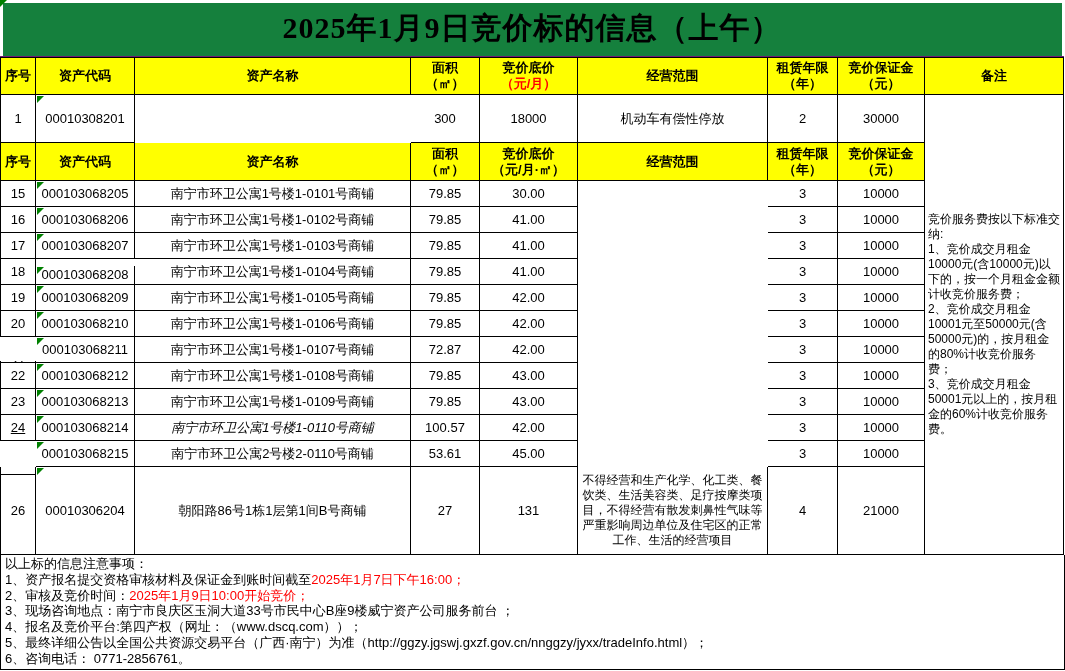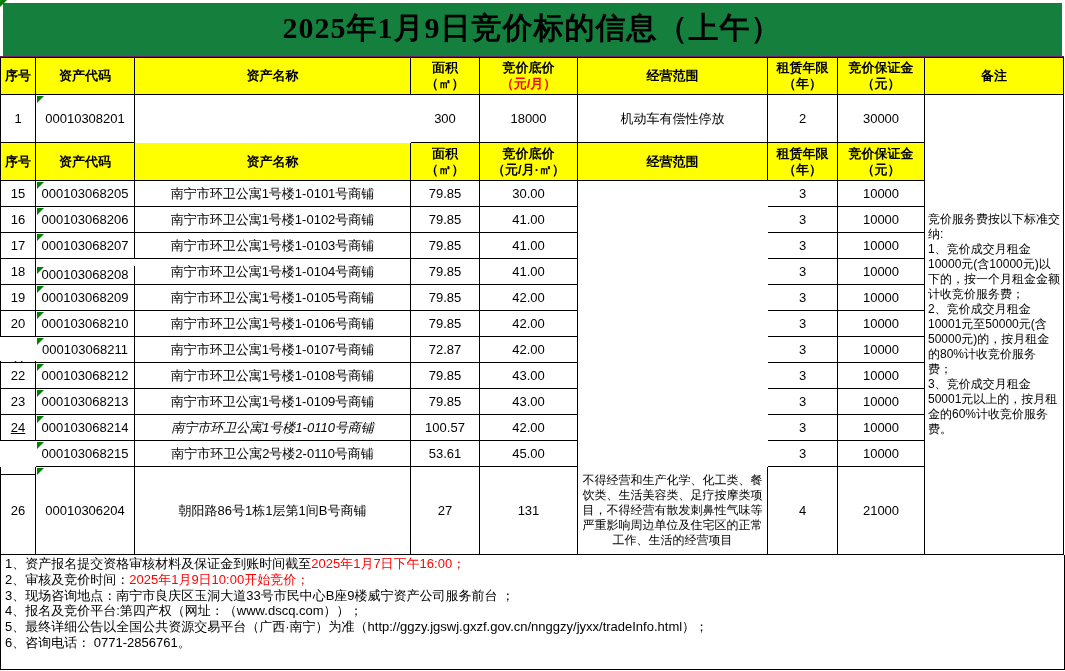--- a/index.html
+++ b/index.html
@@ -200,20 +200,21 @@
       <div class="c bl" style="grid-area: 15 / 1; margin-top: 33px;">25</div>
       <div class="c rel tri" style="grid-area: 15 / 2;">000103068215</div>
       <div class="c" style="grid-area: 15 / 3;">南宁市环卫公寓2号楼2-0110号商铺</div>
       <div class="c" style="grid-area: 15 / 4;">53.61</div>
       <div class="c" style="grid-area: 15 / 5;">45.00</div>
       <div class="c" style="grid-area: 15 / 7;">3</div>
       <div class="c" style="grid-area: 15 / 8;">10000</div>
     </div>
 
   <div class="notes">
+    <div>以上标的信息注意事项：</div>
     <div><span>1、资产报名提交资格审核材料及保证金到账时间截至</span><span class="red">2025年1月7日下午16:00；</span></div>
     <div><span>2、审核及竞价时间：</span><span class="red">2025年1月9日10:00开始竞价；</span></div>
     <div>3、现场咨询地点：南宁市良庆区玉洞大道33号市民中心B座9楼威宁资产公司服务前台 ；</div>
     <div>4、报名及竞价平台:第四产权（网址：（www.dscq.com））；</div>
     <div>5、最终详细公告以全国公共资源交易平台（广西·南宁）为准（http://ggzy.jgswj.gxzf.gov.cn/nnggzy/jyxx/tradeInfo.html）；</div>
     <div>6、咨询电话： 0771-2856761。</div>
   </div>
 </div>
 
 </body></html>

